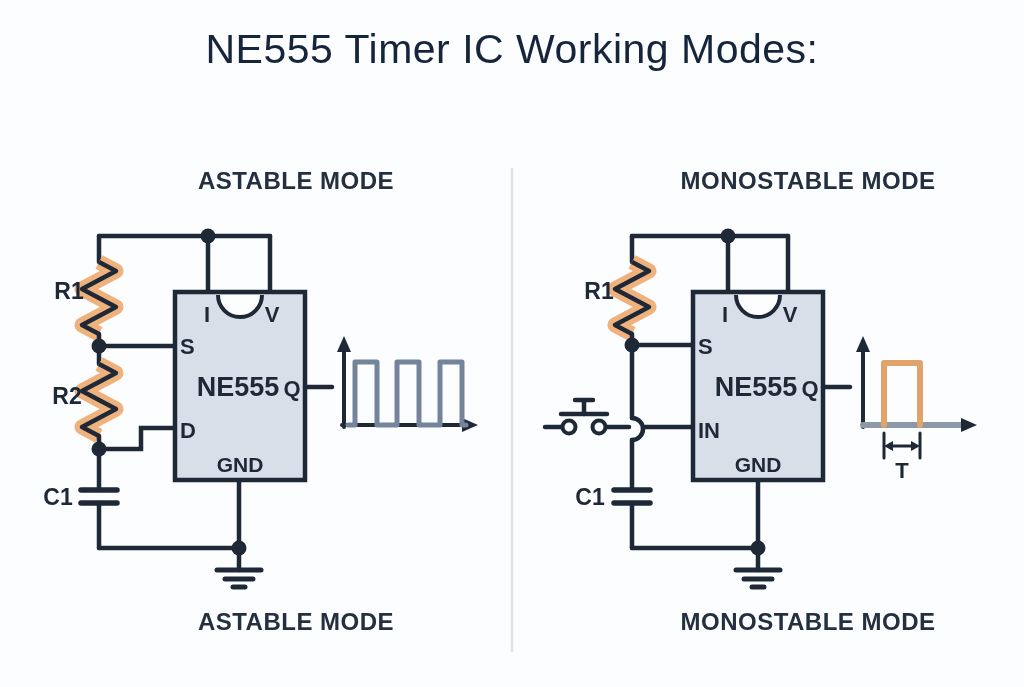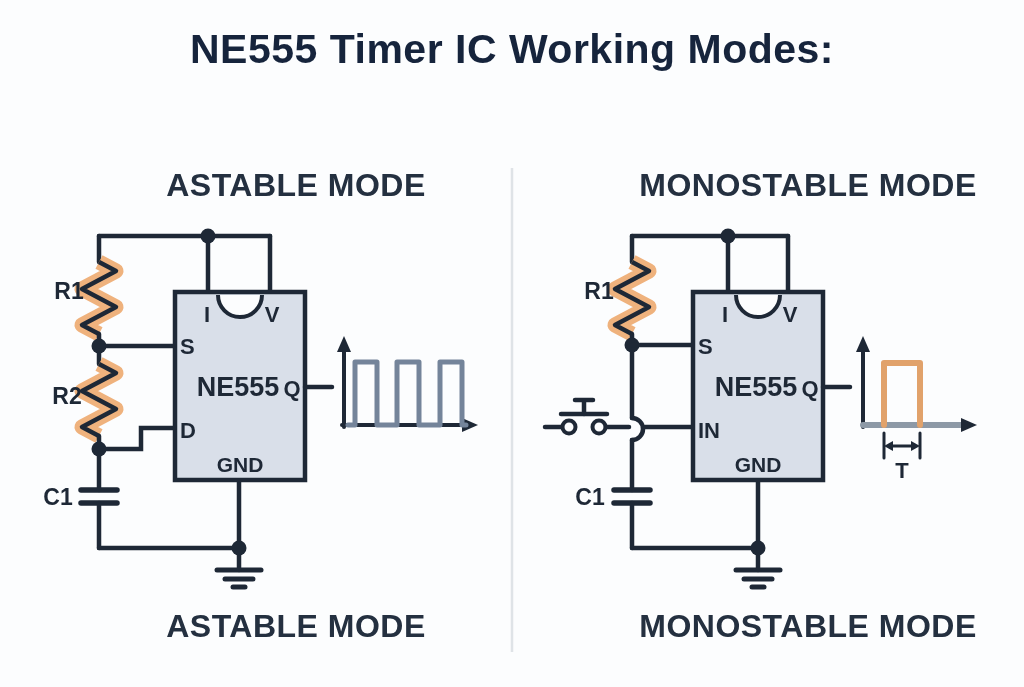--- a/index.html
+++ b/index.html
@@ -2,24 +2,24 @@
 <html><head>
 <meta charset="utf-8">
 <style>
   html,body{margin:0;padding:0;background:#e9ebee;}
   .canvas{
     position:relative;width:1024px;height:687px;background:#fcfdfe;
     font-family:"Liberation Sans",sans-serif;overflow:hidden;
   }
   .main-title{
     position:absolute;top:24px;left:0;width:1024px;text-align:center;
-    font-size:41px;font-weight:bold;color:#16243c;line-height:51px;letter-spacing:.5px;
+    font-size:41px;font-weight:normal;color:#16243c;line-height:51px;letter-spacing:.5px;
   }
   .mode-heading{
-    position:absolute;width:592px;text-align:center;font-size:32px;font-weight:bold;
+    position:absolute;width:592px;text-align:center;font-size:24px;font-weight:bold;
     color:#243040;letter-spacing:.5px;
   }
   .hd-left{left:0;top:167px}.hd-right{left:512px;top:167px}
   .ft-left{left:0;top:608px}.ft-right{left:512px;top:608px}
   svg{position:absolute;top:0;left:0}
   .wire{stroke:#1e2836;stroke-width:4.5;fill:none;stroke-linecap:round}
   .wire-thin{stroke:#1e2836;stroke-width:3;fill:none;stroke-linecap:round}
   .dot{fill:#1e2836}
   .ic-body{fill:#d9dfe9;stroke:#1e2836;stroke-width:4.5}
   .notch-fill{fill:#fcfdfe;stroke:none}

